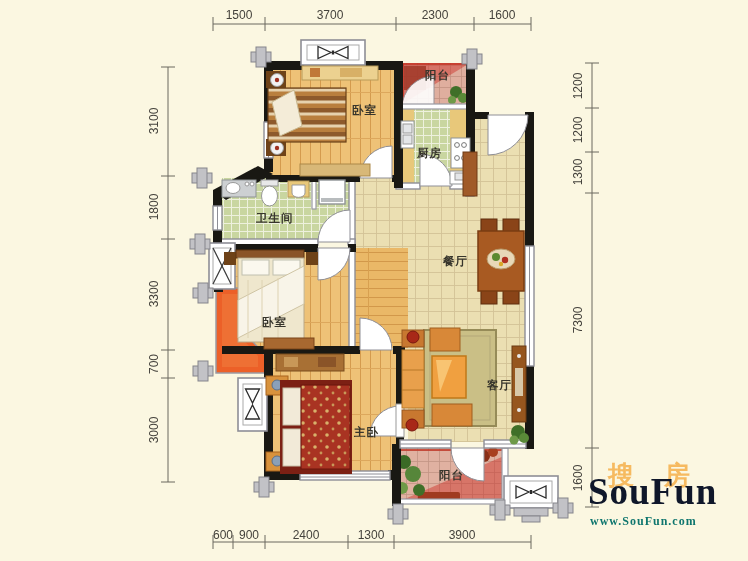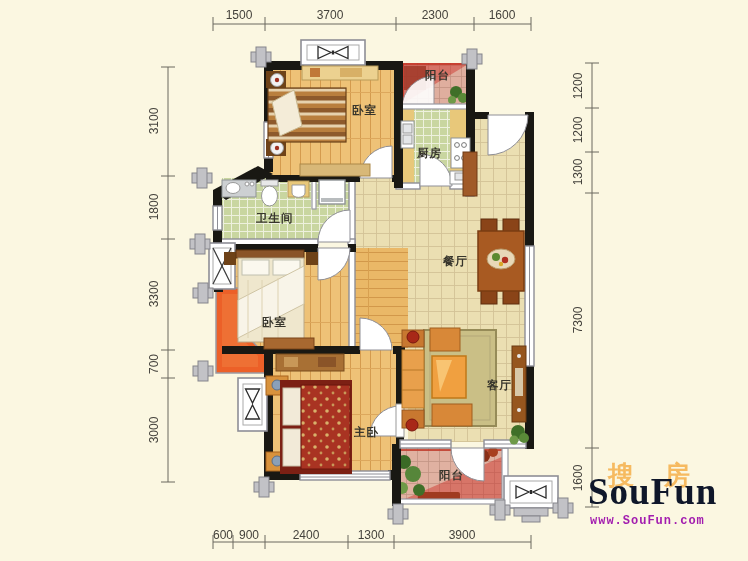--- a/index.html
+++ b/index.html
@@ -19,21 +19,21 @@
   .bowtie{fill:#fdfdfd;stroke:#2c2c2c;stroke-width:1.3;}
   
   .logo{position:absolute;left:580px;top:440px;width:168px;height:118px;}
   .logo .cn{position:absolute;font-size:26px;font-weight:bold;color:#f6ba60;
             font-family:"Liberation Serif",serif;}
   .logo .cn1{left:28px;top:18px;}
   .logo .cn2{left:84px;top:18px;}
   .logo .en{position:absolute;left:8px;top:30px;font-size:37px;font-weight:bold;
             color:#0f172a;font-family:"Liberation Serif",serif;letter-spacing:1px;}
   .logo .url{position:absolute;left:10px;top:74px;font-size:12px;font-weight:bold;
-             color:#a21caf;letter-spacing:1px;font-family:Liberation Mono, monospace;}
+             color:#0f766e;letter-spacing:1px;font-family:Liberation Serif, serif;}
 </style>
 </head>
 <body>
 
 <svg width="748" height="561" viewBox="0 0 748 561">
   <defs>
     <pattern id="pV" width="10" height="46" patternUnits="userSpaceOnUse">
       <rect width="10" height="46" fill="#eec277"></rect>
       <path d="M0.5 0V46" stroke="#d49b4e" stroke-width="1"></path>
       <path d="M0 0.5H10" stroke="#dca75c" stroke-width="1"></path>

